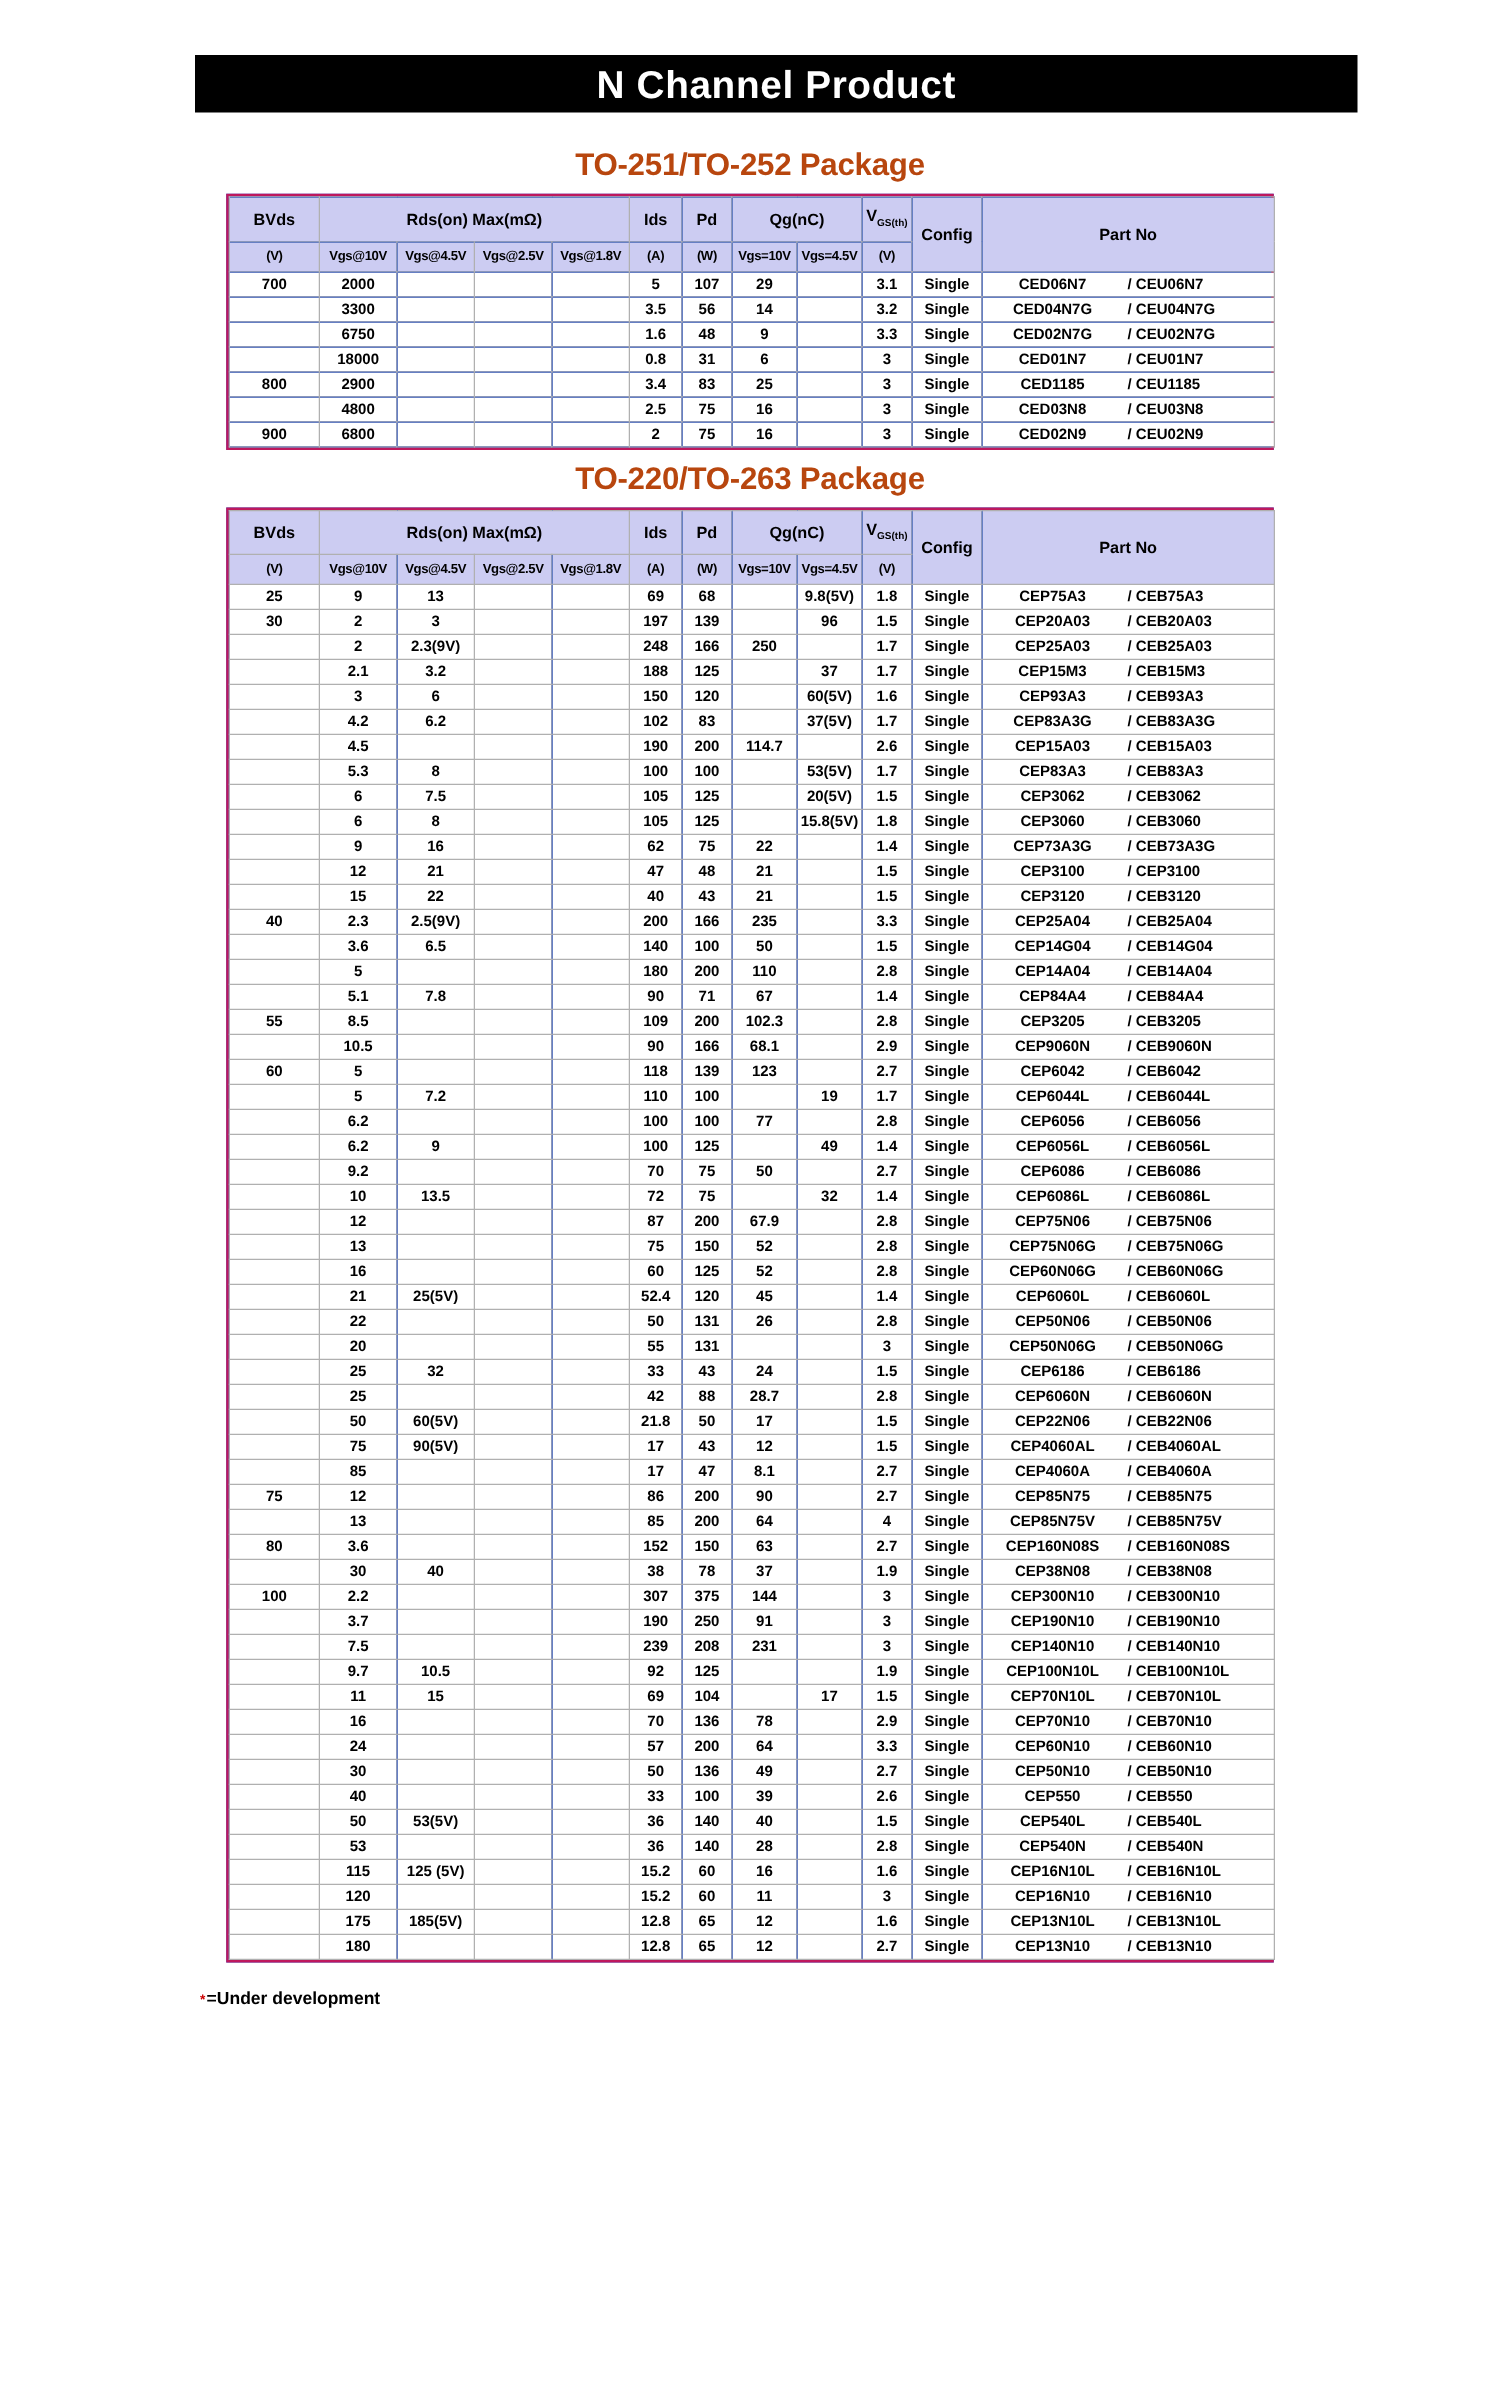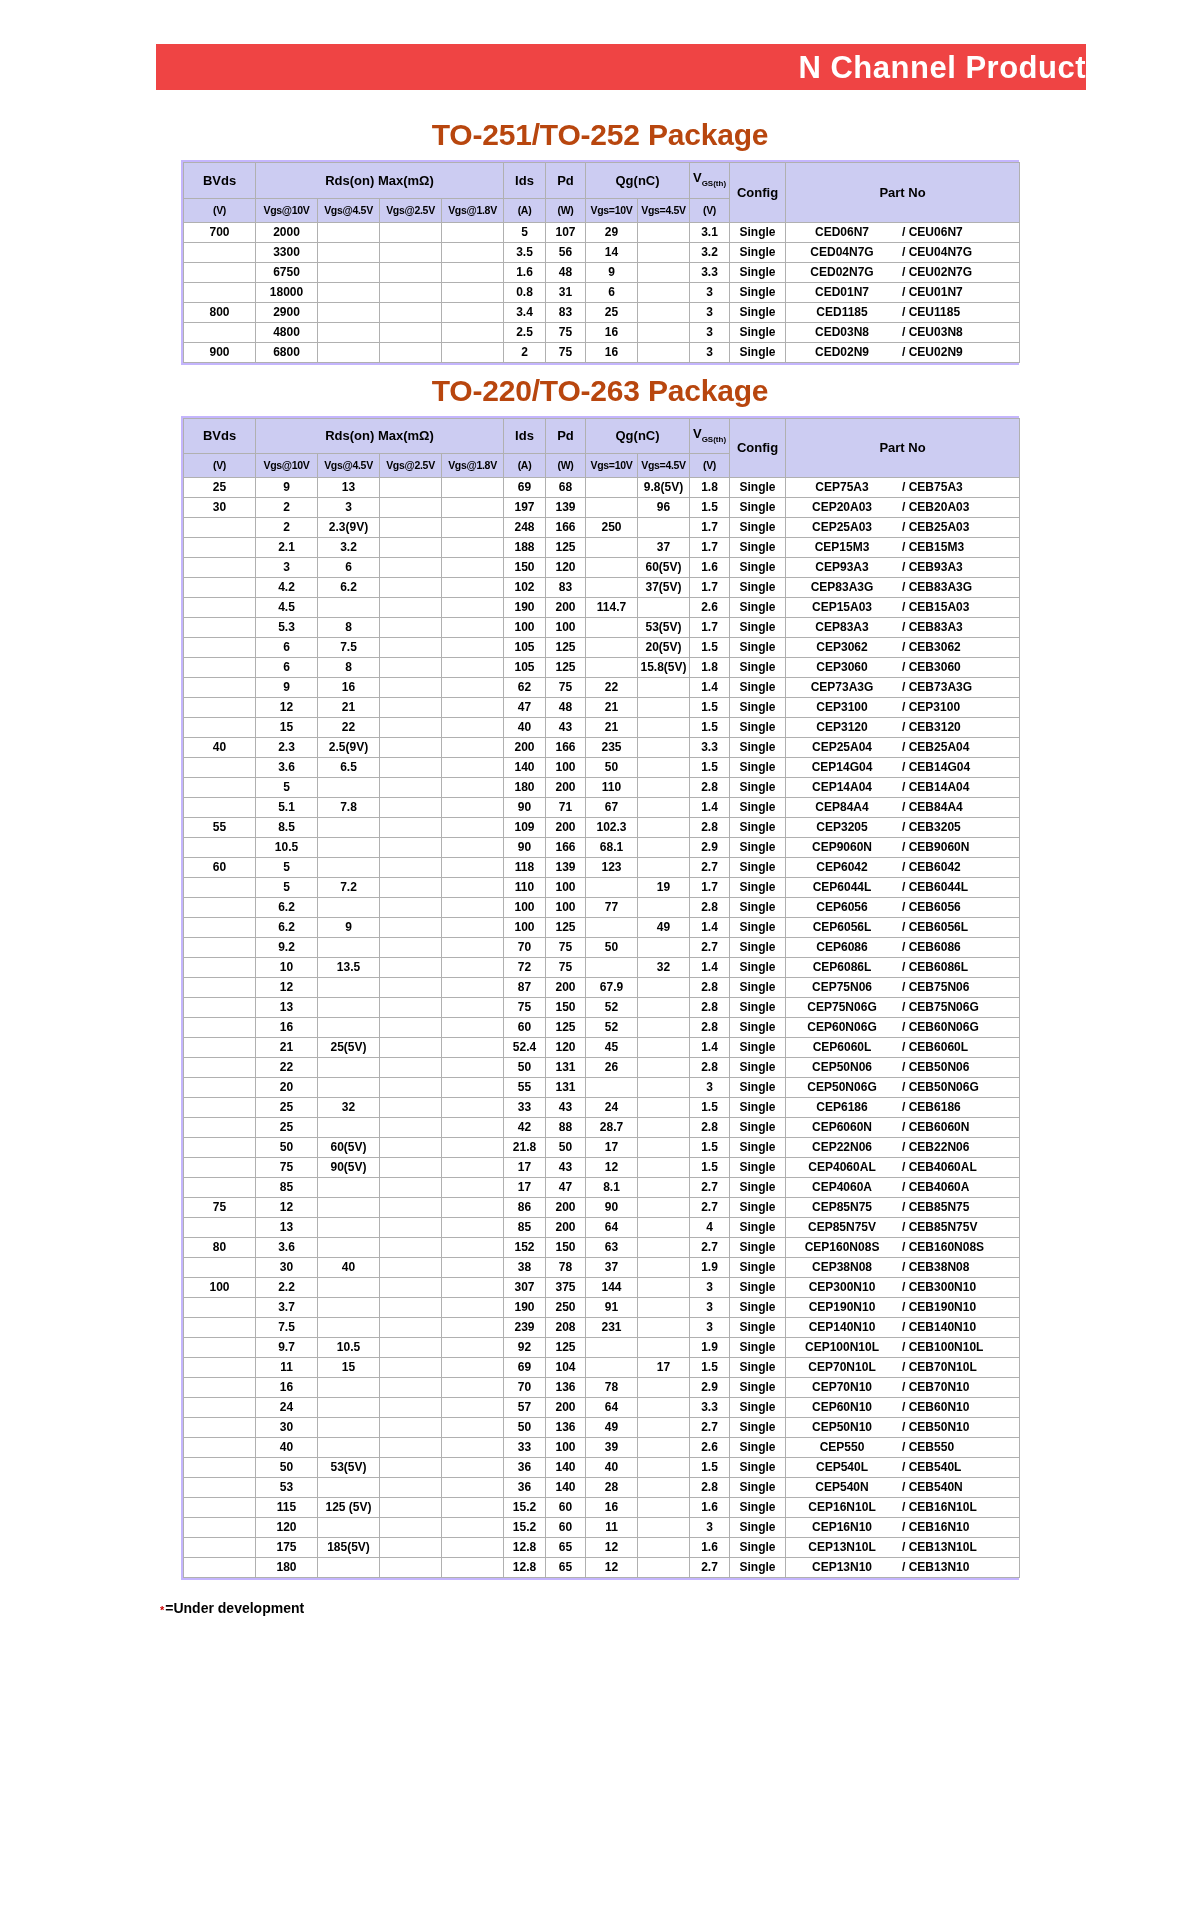--- a/index.html
+++ b/index.html
@@ -13,49 +13,49 @@
     font-family: "Liberation Sans", sans-serif;
     color: #000;
   }
   .page {
     width: 1000px;
     margin: 0 auto;
     padding-top: 44px;
   }
   
   .banner {
-    background: #ef4444;
+    background: #000000;
     height: 46px;
     margin: 0 14px 0 56px;
     display: flex;
     align-items: center;
-    justify-content: flex-end;
+    justify-content: center;
   }
   .banner-title {
     color: #ffffff;
     font-size: 31px;
     font-weight: bold;
     letter-spacing: .5px;
     line-height: 1;
   }
   
   .section-title {
     text-align: center;
     color: #b8460e;
-    font-size: 30px;
+    font-size: 25px;
     font-weight: bold;
     margin: 28px 0 8px 0;
     letter-spacing: -.2px;
   }
   .section-title.second { margin-top: 9px; }
   
   .tbl-wrap {
     margin: 0 auto;
     width: 838px;
-    border: 2px solid #c4b5fd;
+    border: 2px solid #be185d;
     background: #1d4ed8;
   }
   table.spec {
     border-collapse: collapse;
     width: 100%;
     table-layout: fixed;
   }
   table.spec th, table.spec td {
     border: 1px solid #b0b0b0;
     font-size: 12px;

